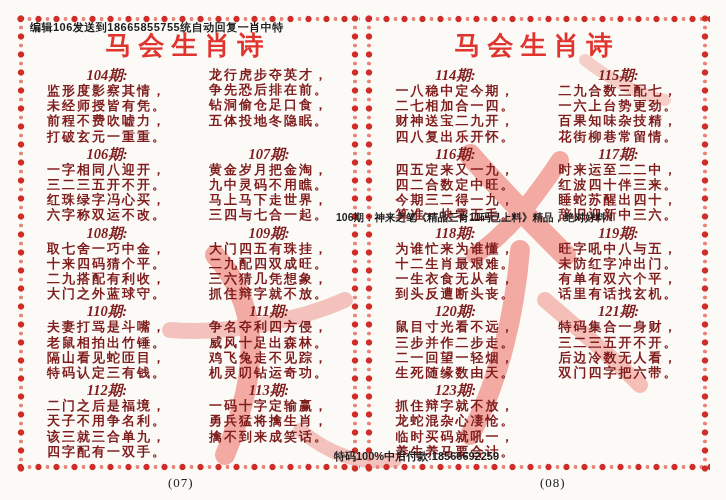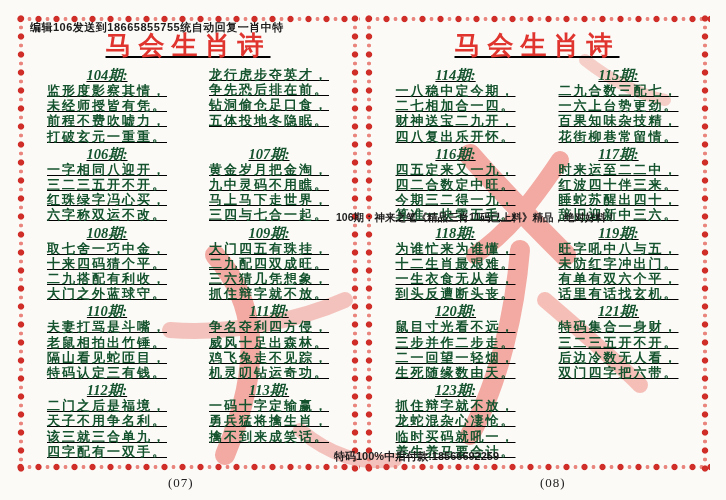--- a/index.html
+++ b/index.html
@@ -26,31 +26,31 @@
       radial-gradient(circle at 5px 4.5px, #cf2f28 2.7px, rgba(207,47,40,.35) 3.2px, transparent 3.7px),
       radial-gradient(circle at 5px 4.5px, #e9857c 1.7px, transparent 2.2px);
     background-size:10px 18px,10px 18px;
     background-position:0 0,0 9px;
     background-repeat:repeat-y;
   }
   .edge.top{top:0;} .edge.bottom{bottom:0;}
   .edge.left{left:0;} .edge.right{right:0;}
 
   
-  .page-content{position:absolute;z-index:2;text-decoration:underline;}
+  .page-content{position:absolute;z-index:2;}
   .page-title{
     text-align:center;margin-top:10px;
     font-size:26px;font-weight:bold;letter-spacing:7px;
     color:#e0342e;font-family:"Liberation Sans",sans-serif;
   }
   .entries{
     display:grid;grid-template-columns:1fr 1fr;
     margin-top:4px;padding:0 8px;row-gap:2px;column-gap:4px;
   }
-  .entry{text-align:center;color:#14532d;font-family:"Liberation Serif",serif;}
+  .entry{text-align:center;color:#7f1d1d;font-family:"Liberation Serif",serif;}
   .entry-head{
     font-weight:bold;font-style:italic;font-size:14.5px;line-height:16px;
   }
   .entry-line{
     font-weight:bold;font-size:13px;line-height:15.2px;letter-spacing:2px;
     white-space:nowrap;
   }
   
   .notice{
     position:absolute;z-index:3;color:#1b1b1b;font-weight:bold;

